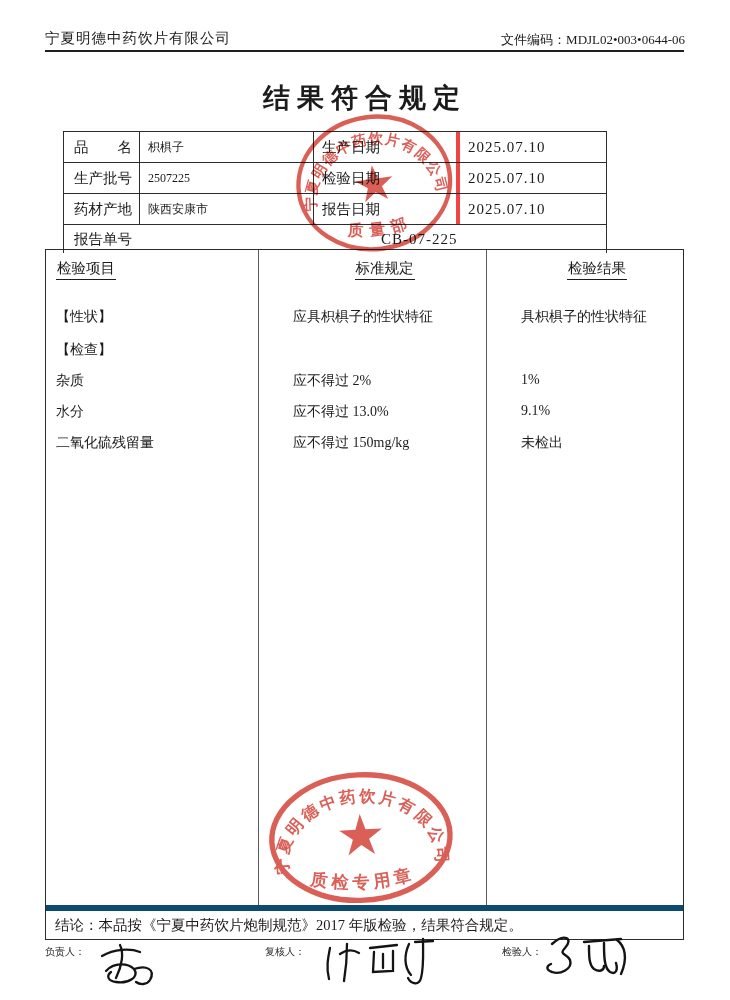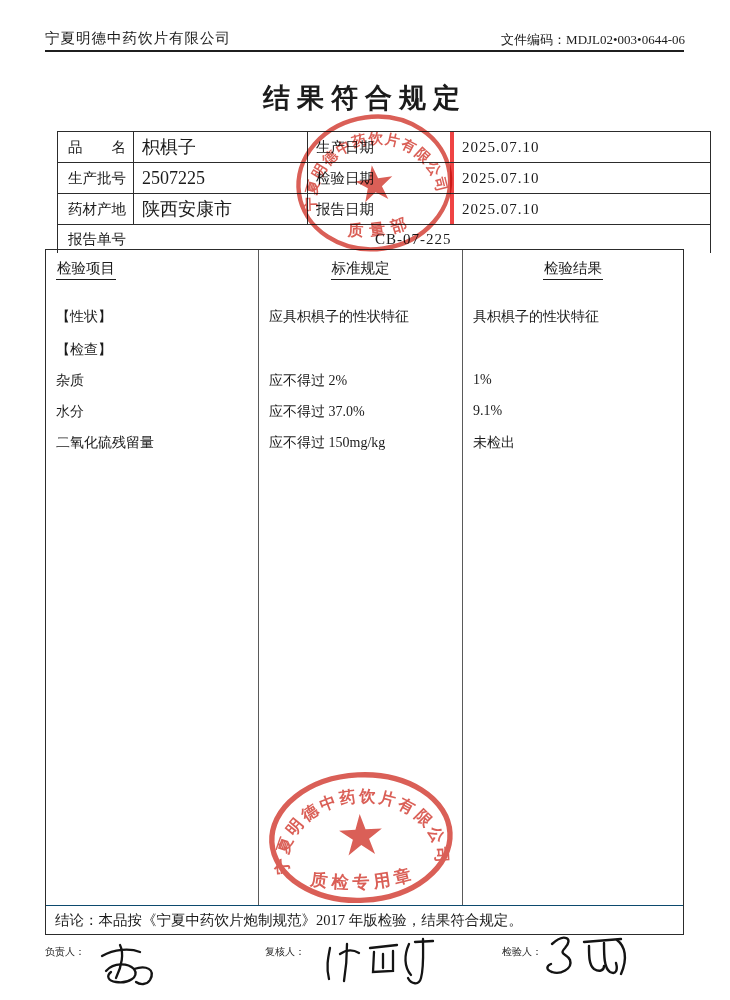--- a/index.html
+++ b/index.html
@@ -9,33 +9,33 @@
     -webkit-font-smoothing:antialiased;
   }
   .abs{position:absolute;}
   
   .company{left:45px;top:29px;font-size:14.5px;letter-spacing:1px;}
   .doccode{right:45px;top:31px;font-size:13px;}
   .doccode b{font-weight:normal;}
   .rule{left:45px;top:50px;width:639px;height:2px;background:#1f1f1f;}
   .title{left:0;top:80px;width:730px;text-align:center;font-size:27px;font-weight:bold;letter-spacing:7px;}
   
-  .info-table{left:57px;top:131px;width:654px;border:1px solid #2c2c2c;border-bottom:none;box-sizing:border-box;background:transparent;}
+  .info-table{left:63px;top:131px;width:544px;border:1px solid #2c2c2c;border-bottom:none;box-sizing:border-box;background:transparent;}
   .irow{display:flex;border-bottom:1px solid #2c2c2c;height:30px;position:relative;}
   .irow.last{border-bottom:none;height:28px;}
   .icell{box-sizing:border-box;display:flex;align-items:center;padding:0 8px;font-size:14.5px;white-space:nowrap;overflow:hidden;}
   .ilab{width:76px;border-right:1px solid #2c2c2c;padding-left:10px;}
-  .ival{width:174px;border-right:1px solid #2c2c2c;font-size:18px;}
+  .ival{width:174px;border-right:1px solid #2c2c2c;font-size:12px;}
   .ilab2{width:146px;border-right:4px solid #ef4444;}
   .ival2{flex:1;font-size:15px;letter-spacing:1px;}
   .ilab-plain{width:76px;padding-left:10px;border-right:none;}
   .report-no{position:absolute;left:317px;top:0;height:100%;display:flex;align-items:center;font-size:15px;letter-spacing:1px;}
   
   .main-table{left:45px;top:249px;width:639px;border:1px solid #2c2c2c;box-sizing:border-box;}
-  .cols{display:flex;height:655px;border-bottom:1px solid #0c4a6e;}
+  .cols{display:flex;height:655px;border-bottom:6px solid #0c4a6e;gap:24px;}
   .col{position:relative;box-sizing:border-box;}
   .c1{width:213px;border-right:1px solid #5a5a5a;}
   .c2{width:204px;border-right:1px solid #5a5a5a;}
   .c3{flex:1;}
   .th{position:absolute;top:9px;left:0;width:100%;text-align:center;font-size:14.5px;}
   .c1 .th{text-align:left;padding-left:10px;box-sizing:border-box;}
   .u{border-bottom:1px solid #1b1b1b;padding:0 1px 3px;}
   .tline{position:absolute;left:10px;right:4px;font-size:14px;white-space:nowrap;}
   .concl{height:28px;display:flex;align-items:center;padding-left:9px;font-size:14.5px;white-space:nowrap;}
   .concl b{font-weight:normal;}
@@ -89,21 +89,21 @@
       <div class="tline" style="top:58px">【性状】</div>
       <div class="tline" style="top:91px">【检查】</div>
       <div class="tline" style="top:122px">杂质</div>
       <div class="tline" style="top:153px">水分</div>
       <div class="tline" style="top:184px">二氧化硫残留量</div>
     </div>
     <div class="col c2">
       <div class="th"><span class="u">标准规定</span></div>
       <div class="tline" style="top:58px">应具枳椇子的性状特征</div>
       <div class="tline" style="top:122px">应不得过 2%</div>
-      <div class="tline" style="top:153px">应不得过 37.0%</div>
+      <div class="tline" style="top:153px">应不得过 13.0%</div>
       <div class="tline" style="top:184px">应不得过 150mg/kg</div>
     </div>
     <div class="col c3">
       <div class="th"><span class="u">检验结果</span></div>
       <div class="tline" style="top:58px">具枳椇子的性状特征</div>
       <div class="tline" style="top:122px">1%</div>
       <div class="tline" style="top:153px">9.1%</div>
       <div class="tline" style="top:184px">未检出</div>
     </div>
   </div>

